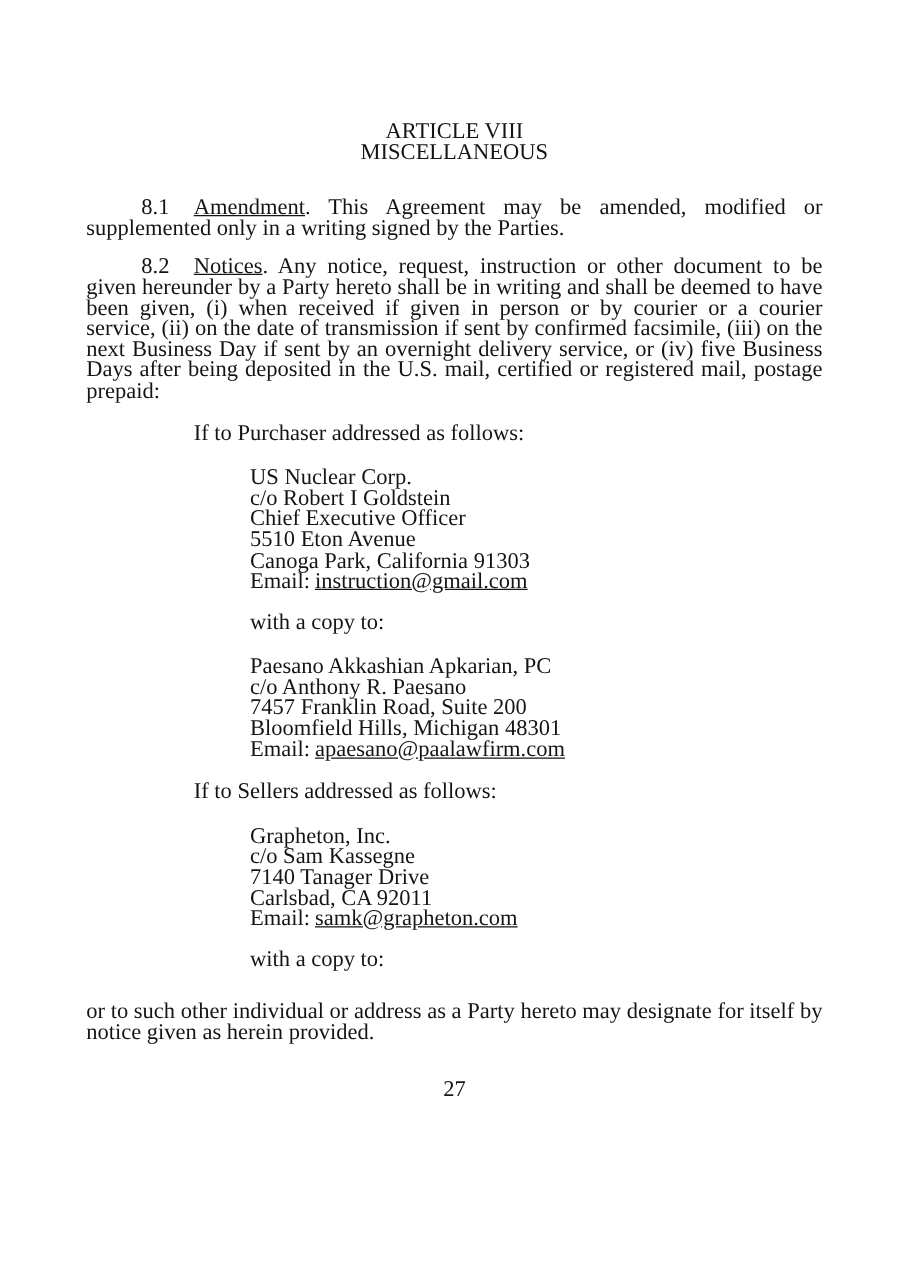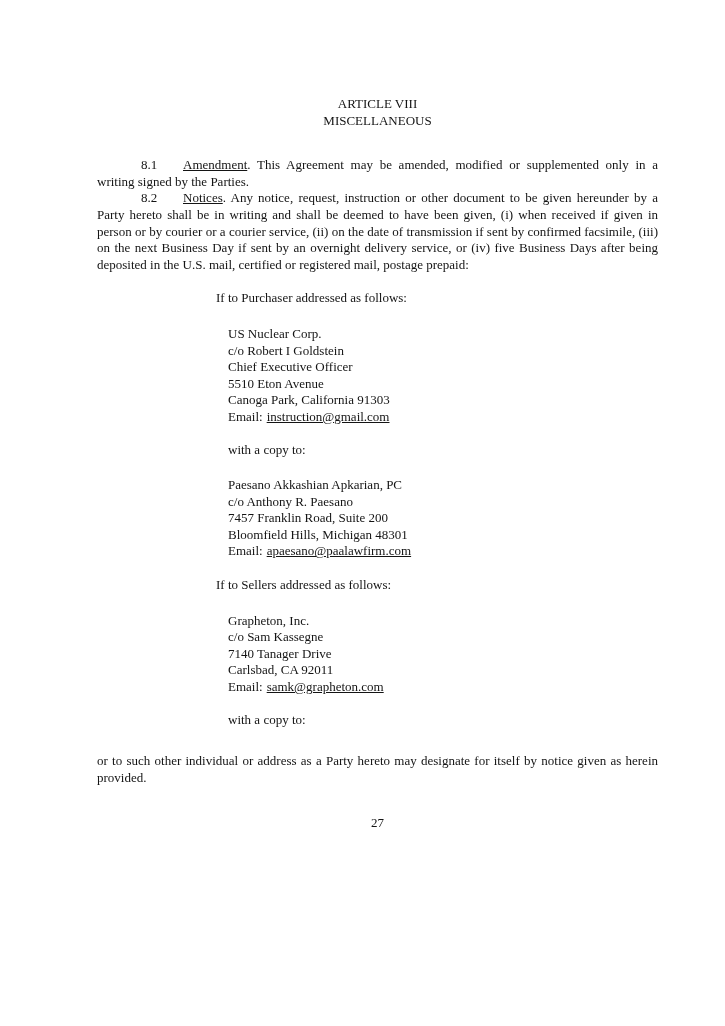--- a/index.html
+++ b/index.html
@@ -11,45 +11,45 @@
     width: 725px;
     height: 1026px;
     font-family: "Liberation Serif", serif;
     color: #141414;
     -webkit-font-smoothing: antialiased;
   }
   .page {
     box-sizing: border-box;
     width: 725px;
     height: 1026px;
-    padding: 96px 67px 0 97px;
-    font-size: 13px;
+    padding: 96px 67px 0 69px;
+    font-size: 18px;
     line-height: 16.6px;
   }
   .doc-title {
     text-align: center;
   }
   .doc-title div { margin: 0; }
   p { margin: 0; }
   .para {
     text-align: justify;
   }
   .sec-para {
     text-indent: 44px;
   }
   .sec-8-1 { margin-top: 28px; }
-  .sec-8-2 { }
+  .sec-8-2 { margin-top: 14px; }
   .sec-num {
     display: inline-block;
     width: 42px;
     text-indent: 0;
   }
   .u { text-decoration: underline; }
   .intro {
-    margin-left: 119px;
+    margin-left: 86px;
     margin-top: 17px;
     font-family: Liberation Serif, serif;
   }
   .copy-intro {
     margin-left: 131px;
     margin-top: 16px;
   }
   .addr {
     margin-left: 131px;
     margin-top: 19px;

